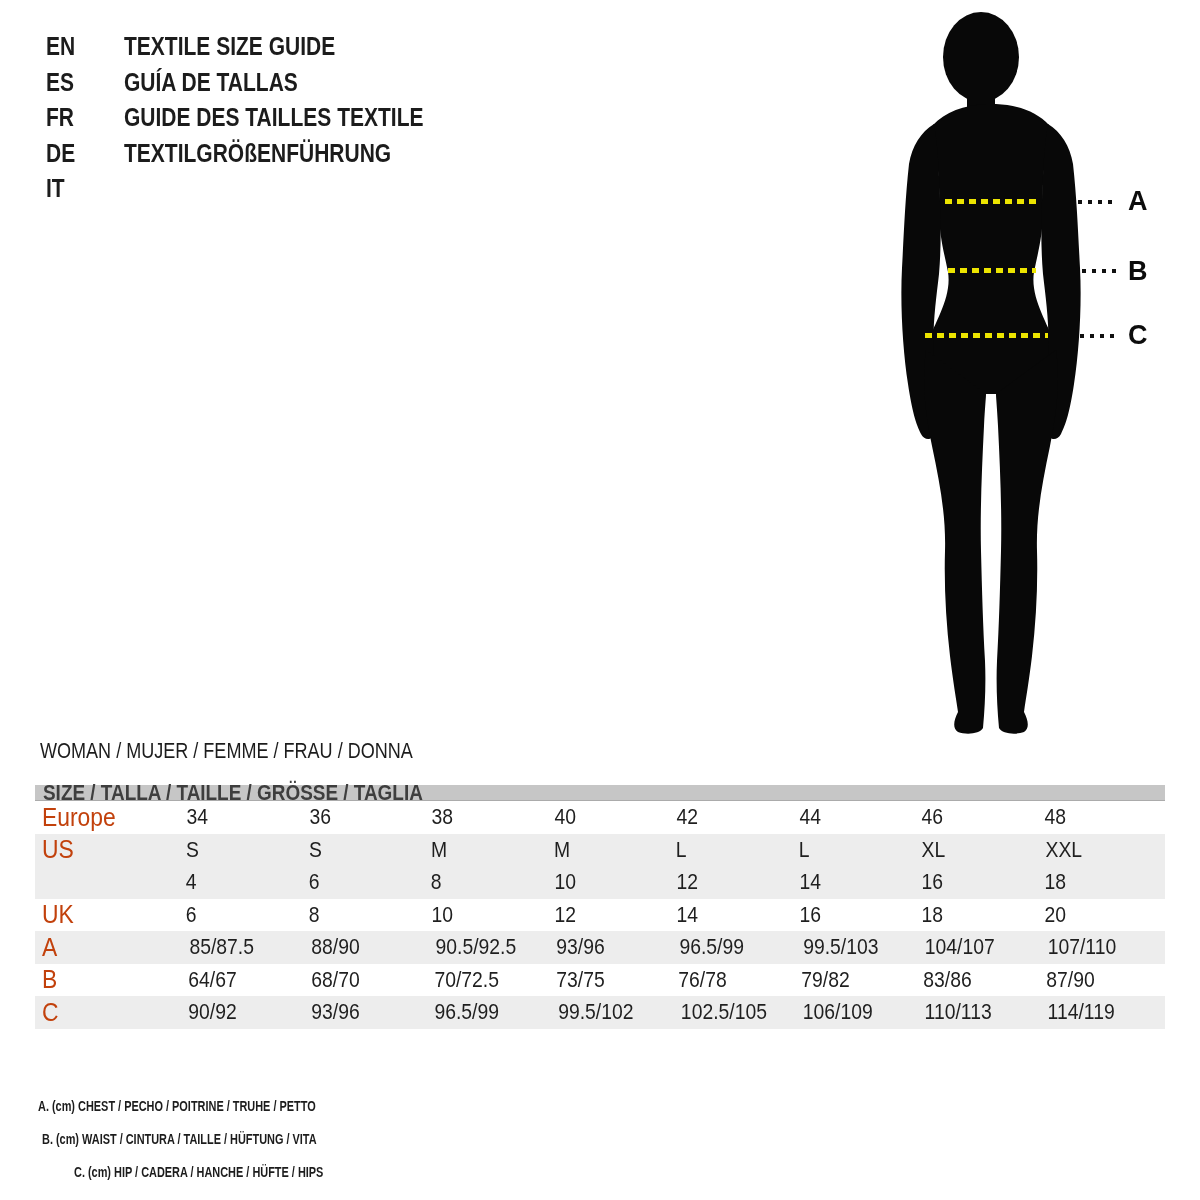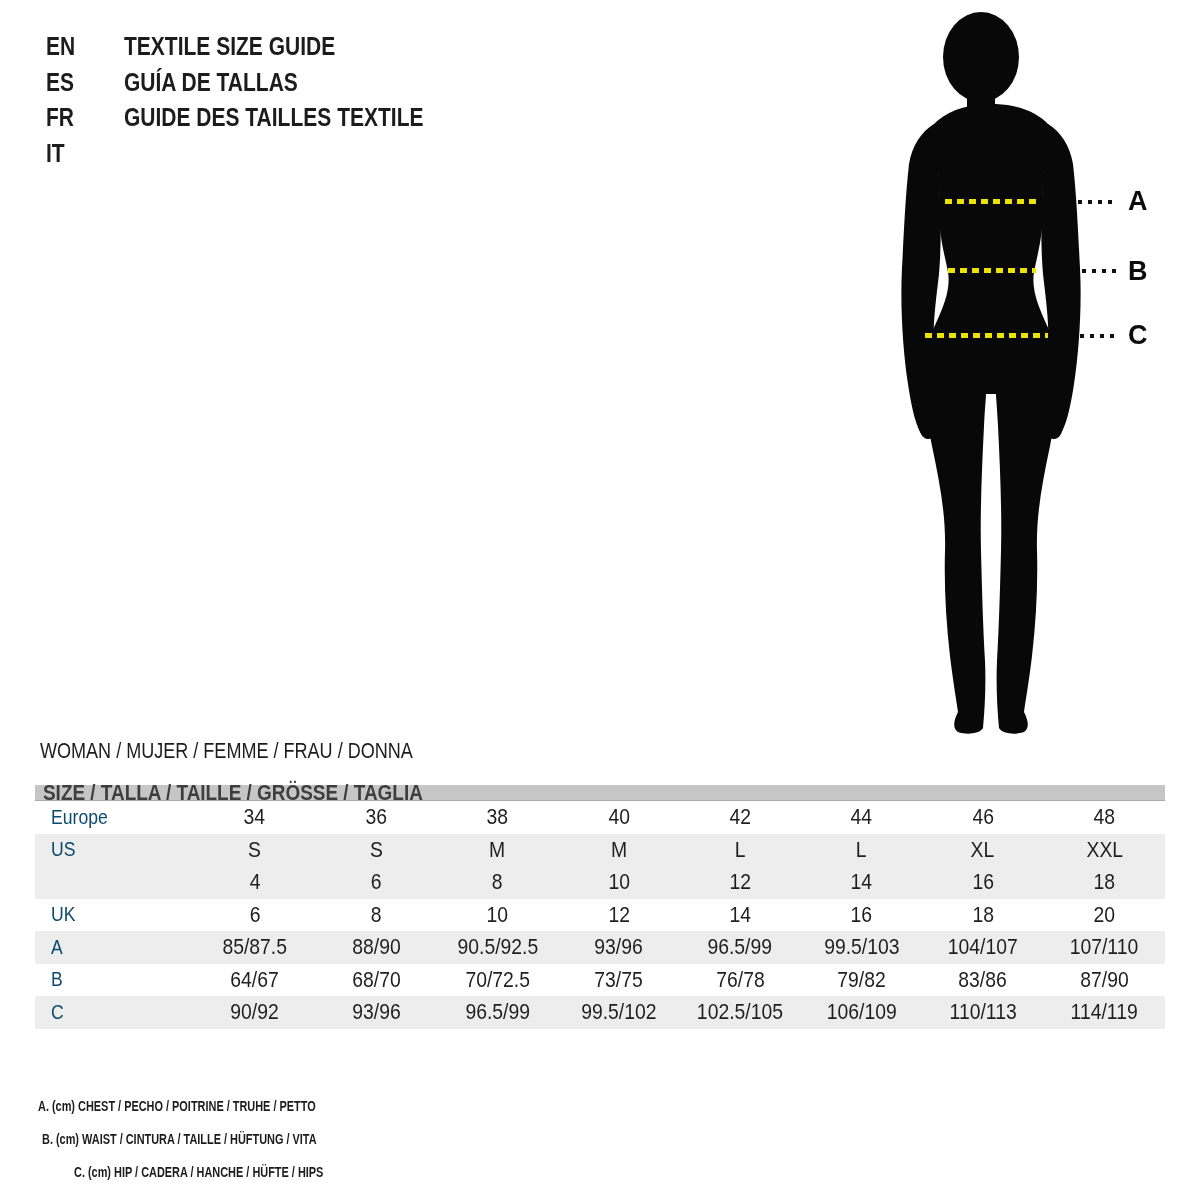--- a/index.html
+++ b/index.html
@@ -39,23 +39,23 @@
   .section-title span{display:inline-block;transform:scaleX(.82);transform-origin:0 50%;}
 
   
   .size-table{left:35px;top:785px;width:1130px;}
   .thead{height:16px;background:#c6c6c6;border-bottom:1px solid #ababab;
     display:flex;align-items:center;padding-left:8px;box-sizing:border-box;}
   .thead span{font-size:22px;font-weight:700;color:#3e3e3e;white-space:nowrap;
     display:inline-block;transform:scaleX(.86);transform-origin:0 50%;}
   .trow{display:flex;height:32.5px;align-items:center;}
   .trow.alt{background:#ededed;}
-  .tlabel{width:150px;padding-left:7px;box-sizing:border-box;font-size:20px;color:#0c4a6e;margin-left:9px;}
+  .tlabel{width:150px;padding-left:7px;box-sizing:border-box;font-size:26px;color:#c2410c;}
   .tlabel span{display:inline-block;transform:scaleX(.88);transform-origin:0 50%;white-space:nowrap;}
-  .tcell{flex:1;text-align:center;font-size:22px;color:#1f1f1f;}
+  .tcell{flex:1;text-align:left;font-size:22px;color:#1f1f1f;}
   .tcell span{display:inline-block;transform:scaleX(.88);transform-origin:50% 50%;white-space:nowrap;}
 
   
   .legend{left:38px;top:1090px;}
   .legend-line{height:33px;line-height:33px;font-size:14px;font-weight:700;white-space:nowrap;text-align:right;}
   .legend-line span{display:inline-block;transform:scaleX(.78);transform-origin:0 50%;}
 </style>
 </head>
 <body>
 
@@ -64,20 +64,24 @@
     <div class="lang-code"><span>EN</span></div>
     <div class="lang-title"><span>TEXTILE SIZE GUIDE</span></div>
   </div>
   <div class="lang-row">
     <div class="lang-code"><span>ES</span></div>
     <div class="lang-title"><span>GUÍA DE TALLAS</span></div>
   </div>
   <div class="lang-row">
     <div class="lang-code"><span>FR</span></div>
     <div class="lang-title"><span>GUIDE DES TAILLES TEXTILE</span></div>
+  </div>
+  <div class="lang-row">
+    <div class="lang-code"><span>DE</span></div>
+    <div class="lang-title"><span>TEXTILGRÖßENFÜHRUNG</span></div>
   </div>
   <div class="lang-row">
     <div class="lang-code"><span>IT</span></div>
   </div>
 </div>
 
 <div class="abs figure-wrap">
   <svg width="212" height="728" viewBox="0 0 212 728">
     <g fill="#080808">
       <ellipse cx="93" cy="51" rx="38" ry="45"></ellipse>

